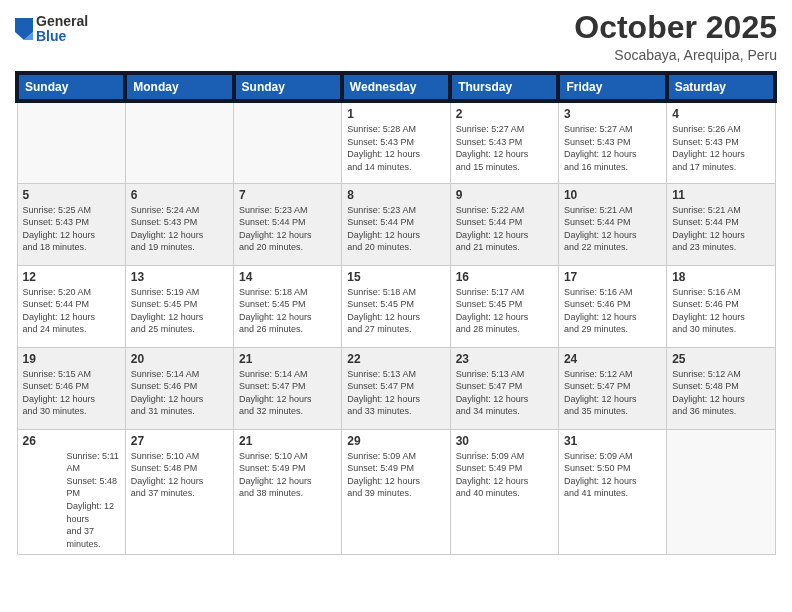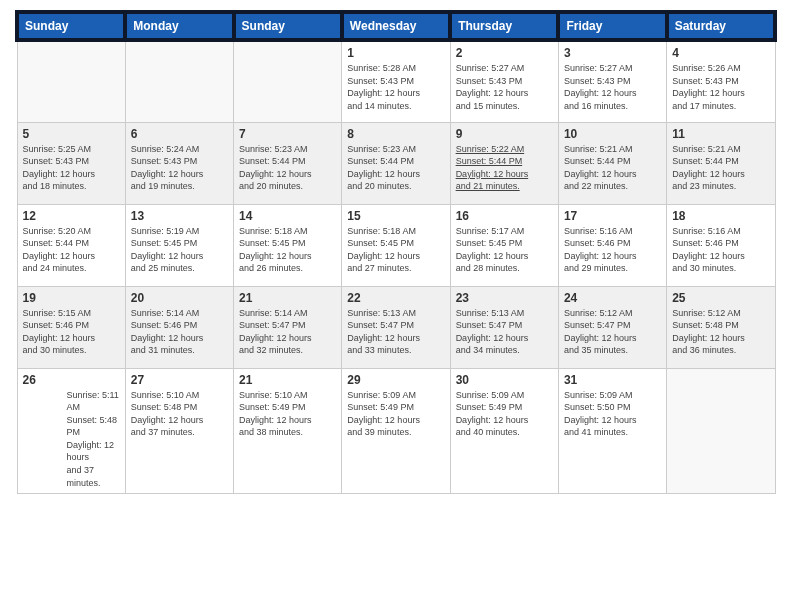--- a/index.html
+++ b/index.html
@@ -99,20 +99,36 @@
       color: #444;
     }
     .row-shaded td {
       background: #f0f0f0;
     }
   </style>
 </head>
 <body>
 
 <div class="page">
+  <div class="header-area">
+    <div class="logo">
+      <svg class="logo-icon" viewBox="0 0 18 22" xmlns="http://www.w3.org/2000/svg">
+        <polygon points="0,0 18,0 18,14 9,22 0,14" fill="#1a5fb4"></polygon>
+        <polygon points="9,22 18,14 18,22" fill="#5599e8"></polygon>
+      </svg>
+      <div class="logo-text">
+        <span class="logo-general">General</span>
+        <span class="logo-blue">Blue</span>
+      </div>
+    </div>
+    <div class="title-area">
+      <div class="month-title">October 2025</div>
+      <div class="location-title">Socabaya, Arequipa, Peru</div>
+    </div>
+  </div>
 
   <table class="calendar">
     <thead>
       <tr>
 
       <th>Sunday</th>
           <th>Monday</th>
           <th>Sunday</th>
           <th>Wednesday</th>
           <th>Thursday</th>
@@ -178,21 +194,21 @@
           </td>
           <td>
             <span class="day-number">8</span>
             <div class="cell-info" style="white-space: pre-line;">Sunrise: 5:23 AM
 Sunset: 5:44 PM
 Daylight: 12 hours
 and 20 minutes.</div>
           </td>
           <td>
             <span class="day-number">9</span>
-            <div class="cell-info" style="white-space: pre-line; text-decoration: underline;">Sunrise: 5:22 AM
+            <div class="cell-info" style="white-space: pre-line;">Sunrise: 5:22 AM
 Sunset: 5:44 PM
 Daylight: 12 hours
 and 21 minutes.</div>
           </td>
           <td>
             <span class="day-number">10</span>
             <div class="cell-info" style="white-space: pre-line;">Sunrise: 5:21 AM
 Sunset: 5:44 PM
 Daylight: 12 hours
 and 22 minutes.</div>

